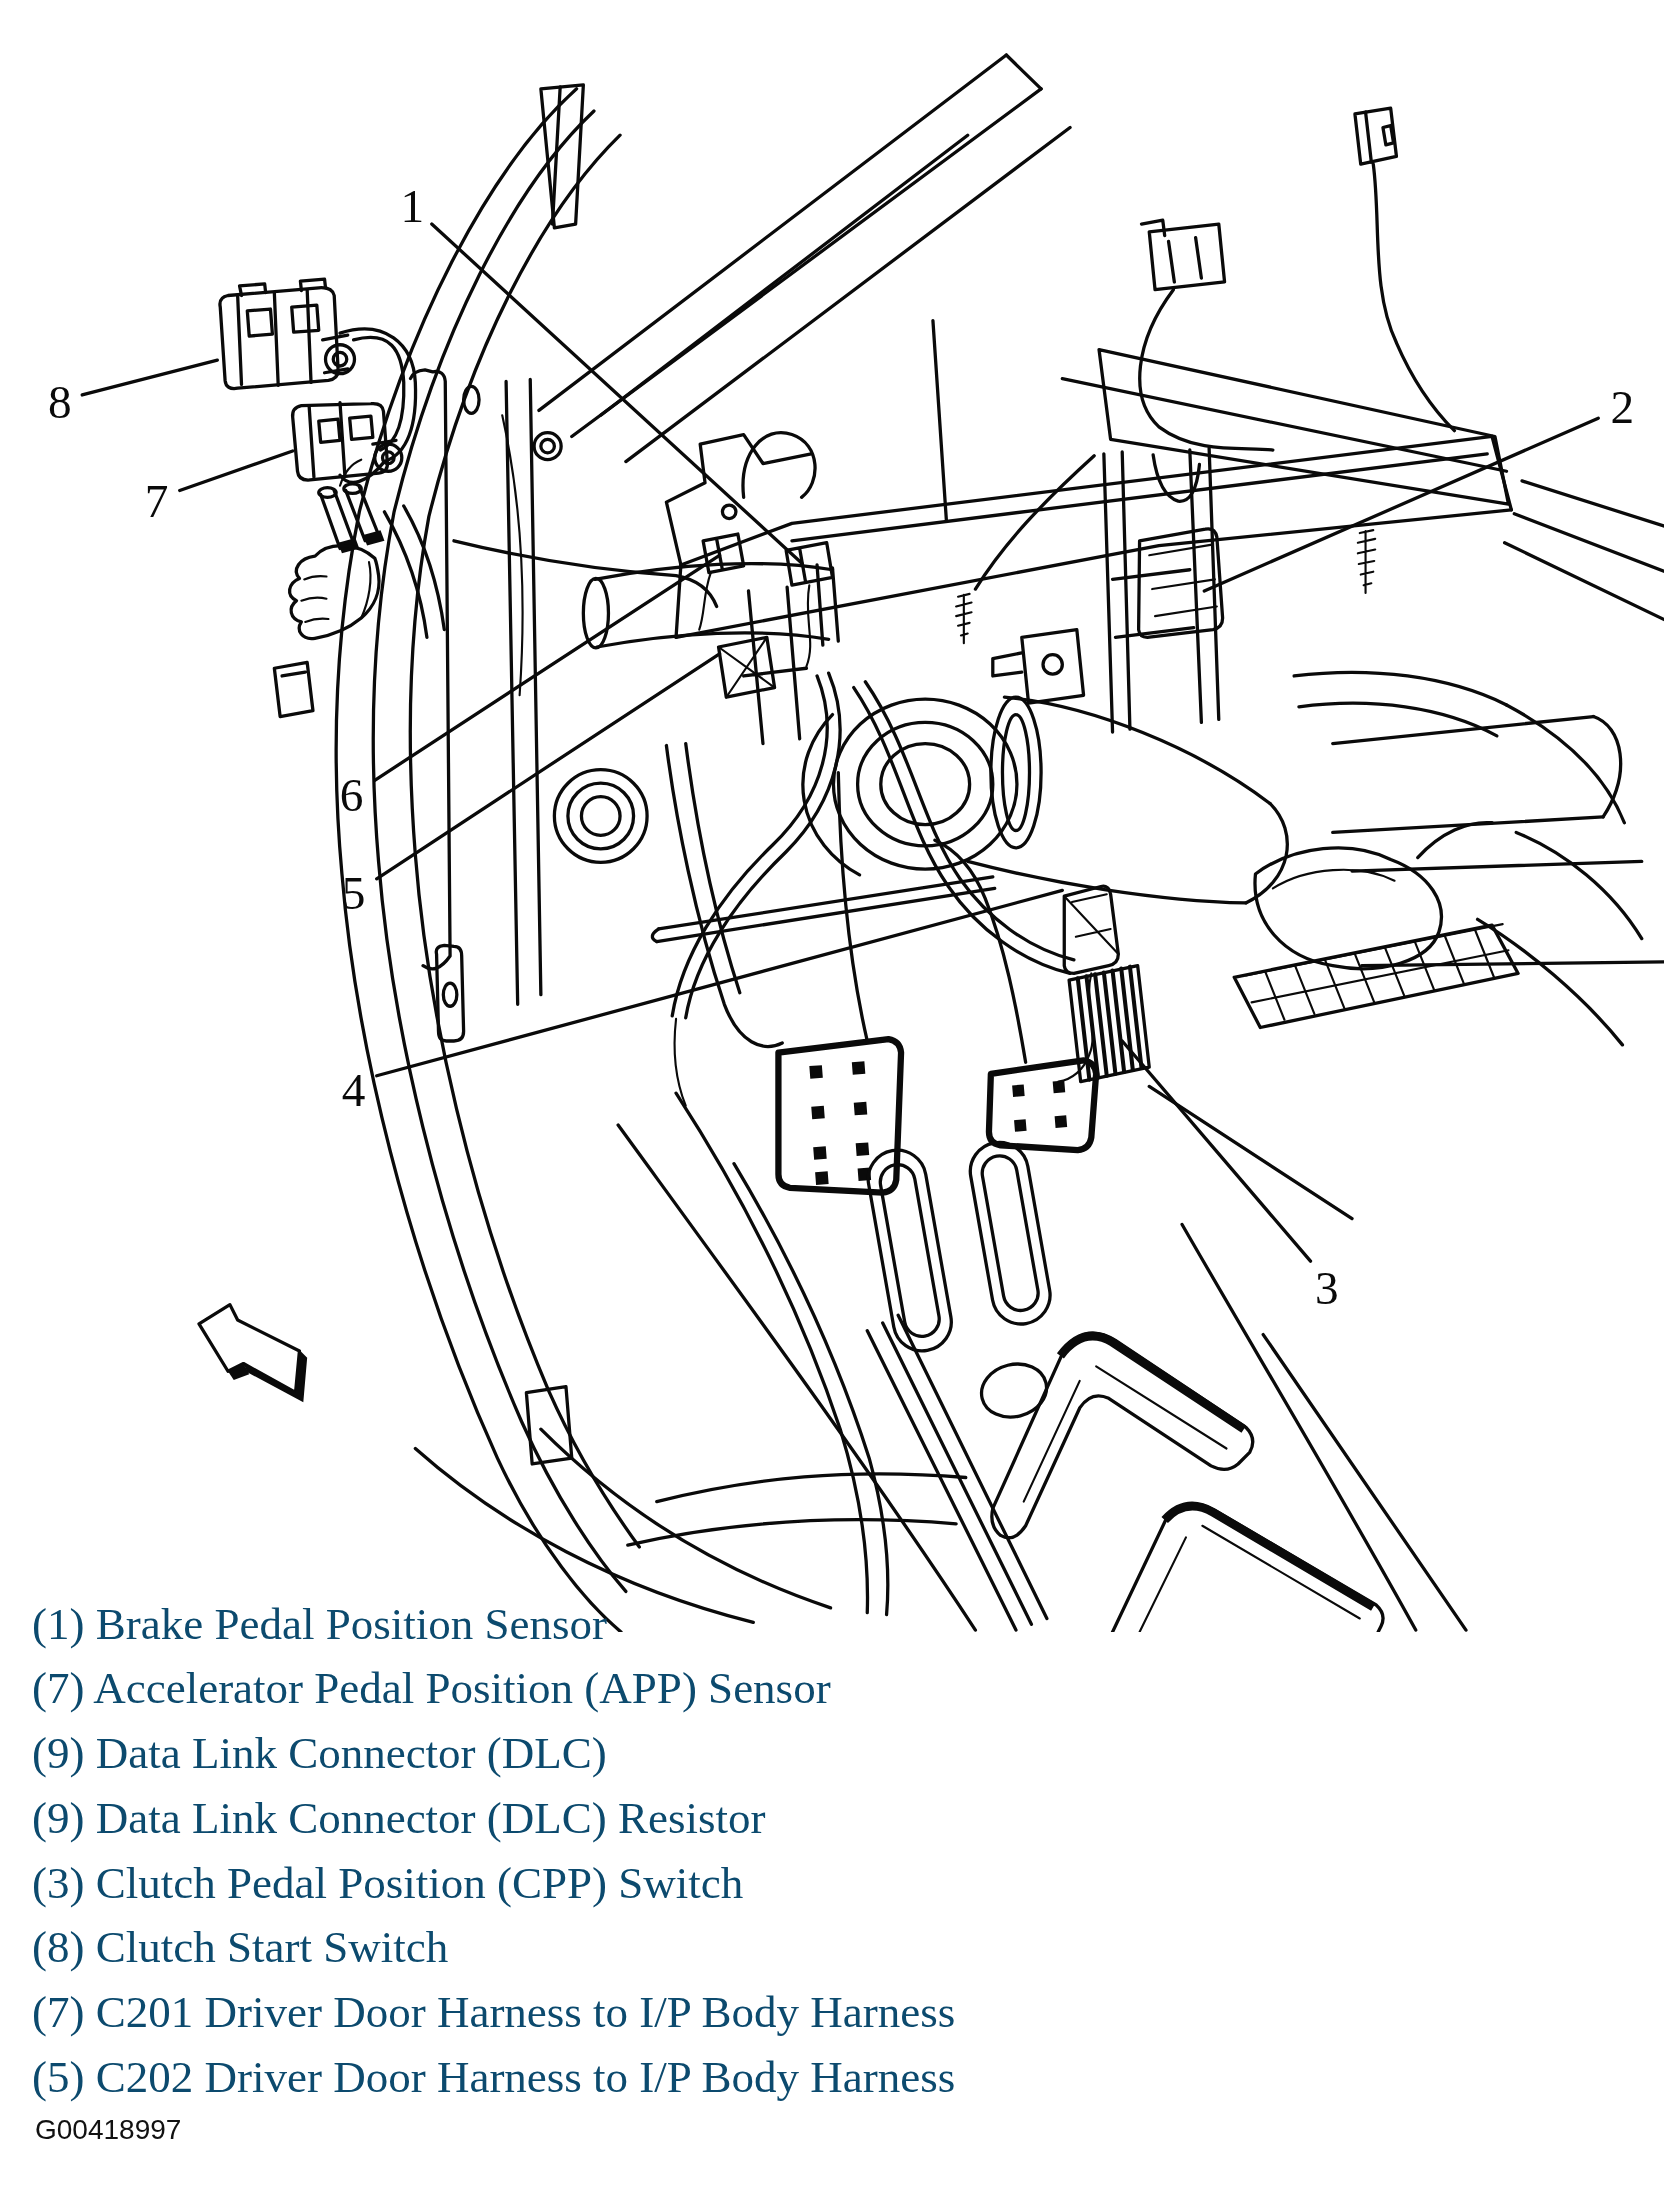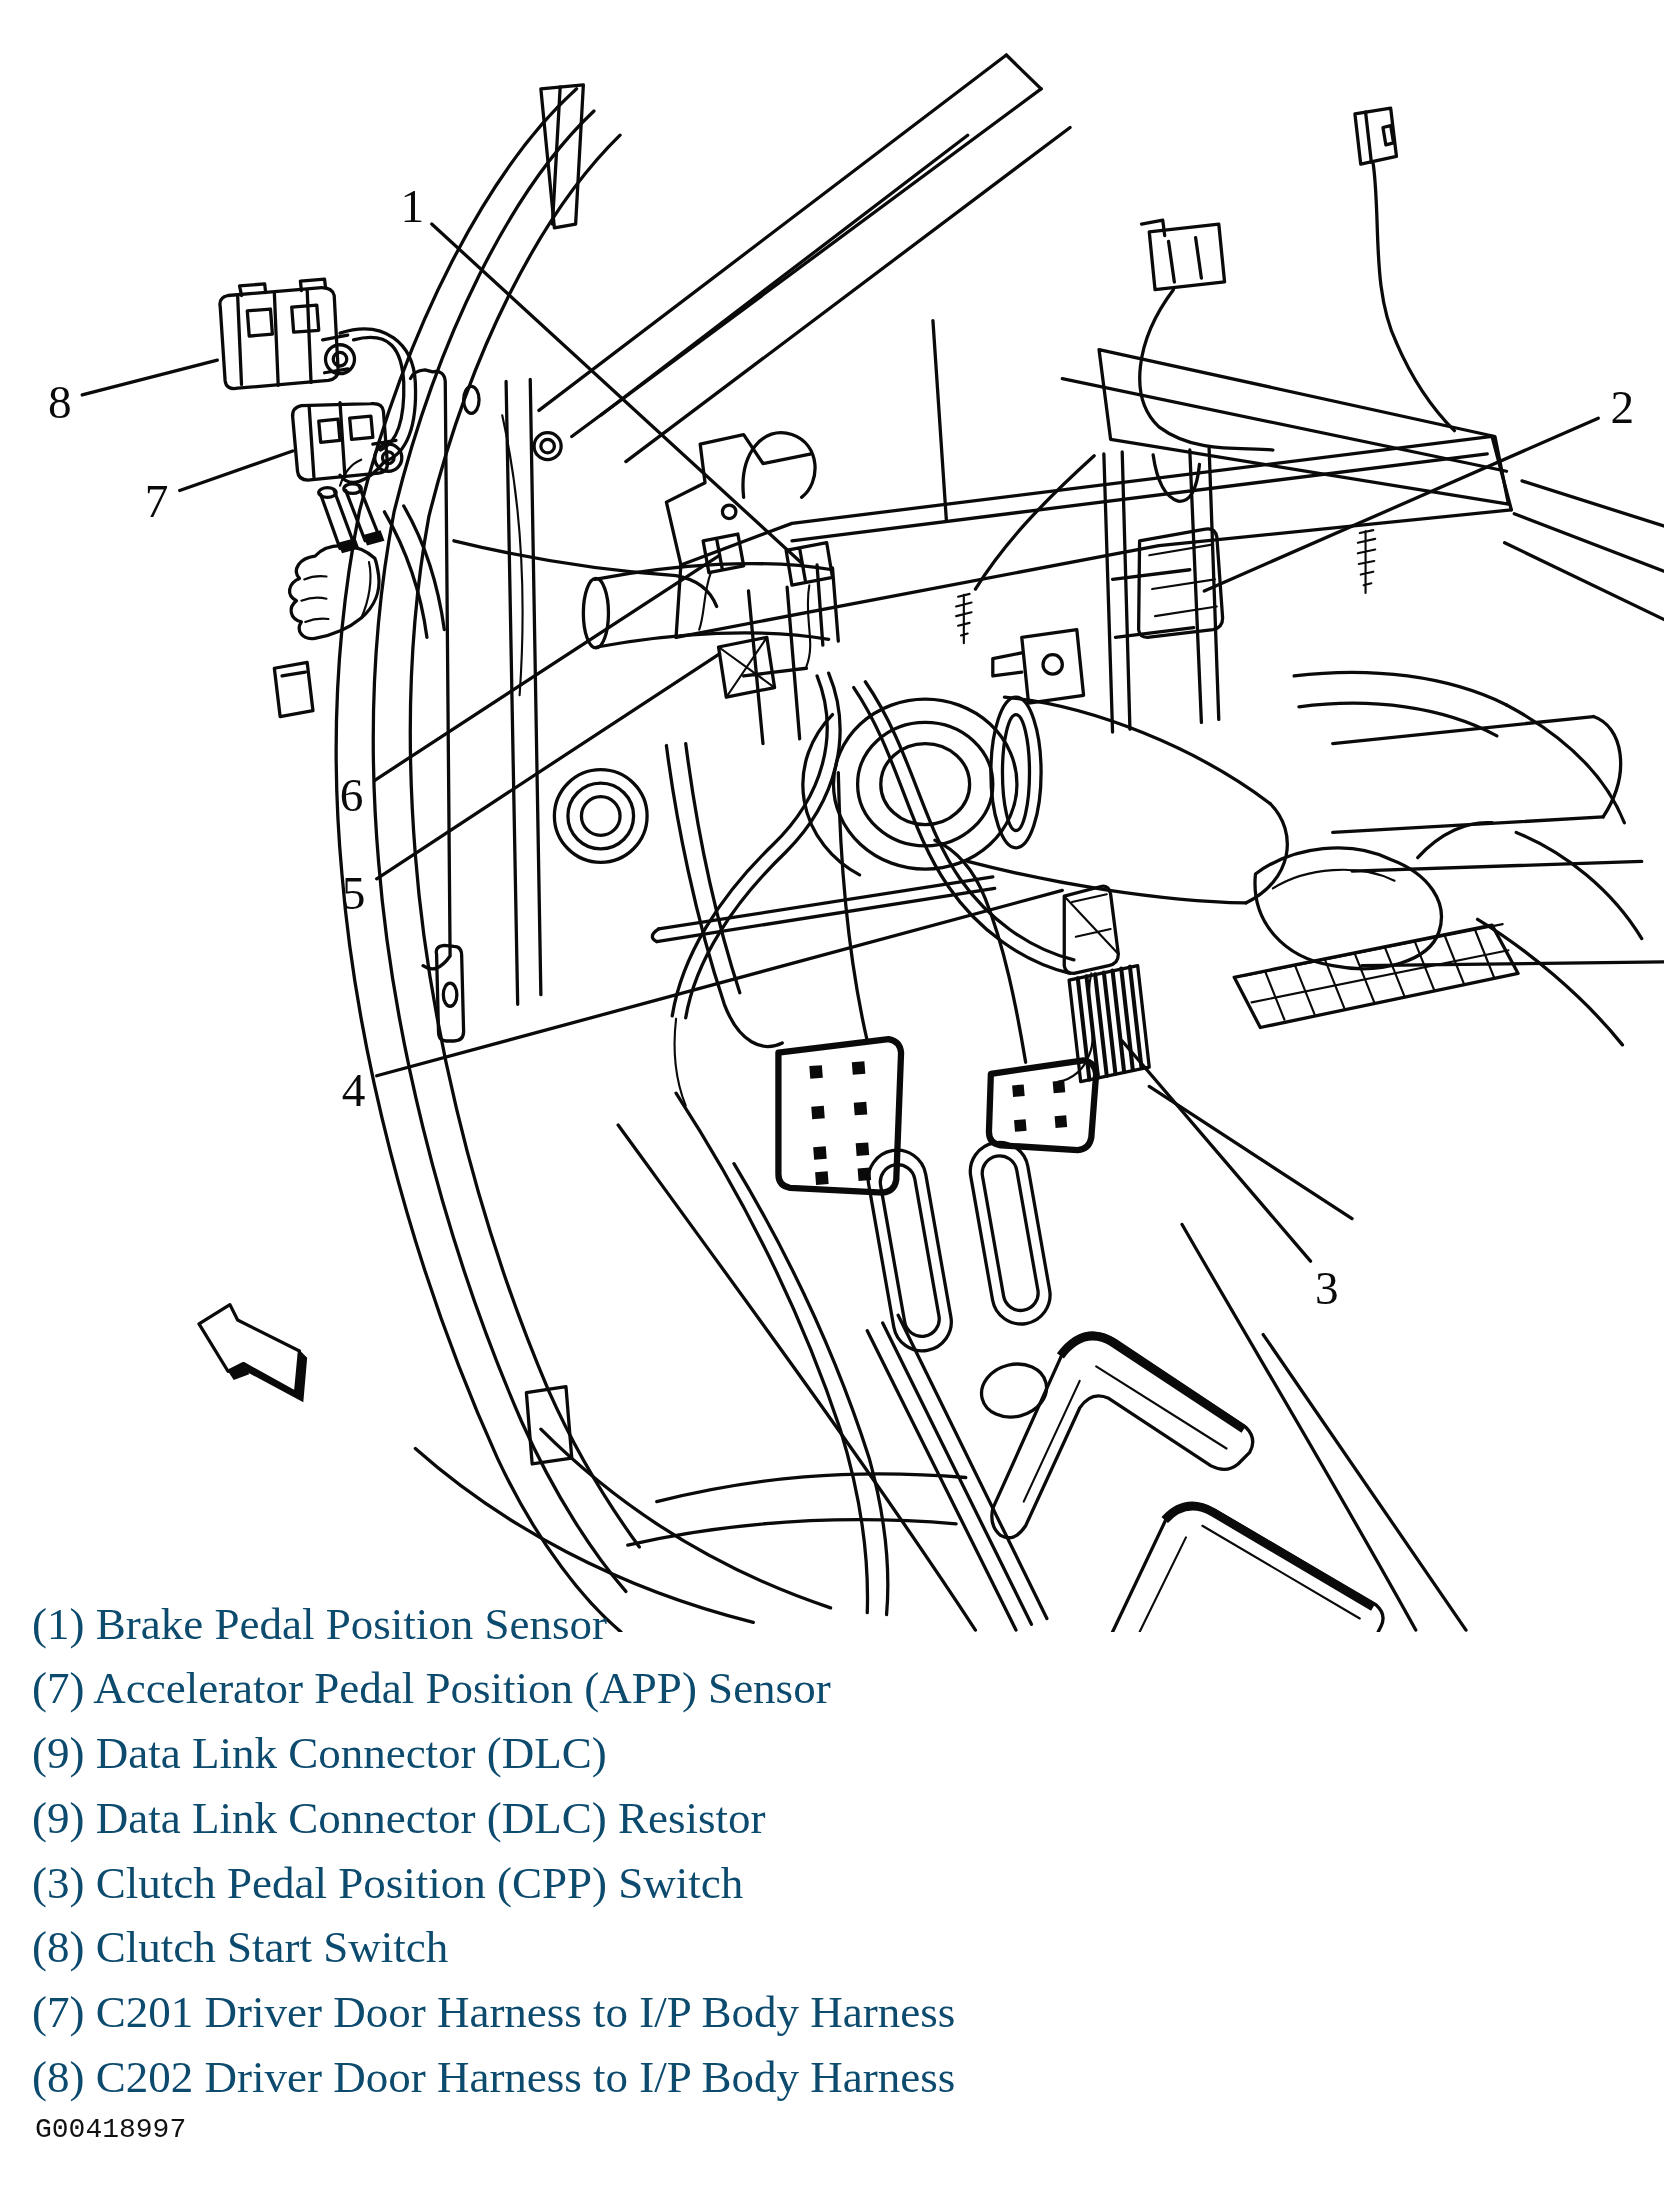--- a/index.html
+++ b/index.html
@@ -1,20 +1,20 @@
 <!DOCTYPE html>
 <html><head>
 <meta charset="utf-8">
 <style>
   html,body{margin:0;padding:0;background:#e8e8e8;}
   .page{position:relative;width:1665px;height:2209px;background:#ffffff;overflow:hidden;
         font-family:"Liberation Serif", serif;color:#0a0a0a;}
   .art{position:absolute;left:0;top:0;}
   .legend{position:absolute;left:32px;font-size:45px;line-height:1;white-space:nowrap;color:#0c4a6e;}
-  .fig-id{position:absolute;left:35px;top:2114px;font-family:Liberation Mono, monospace;
+  .fig-id{position:absolute;left:35px;top:2114px;font-family:Liberation Sans, sans-serif;
           font-size:28px;color:#111;}
   .callout-num{font-family:"Liberation Serif", serif;font-size:49px;fill:#0a0a0a;}
   svg .ln{fill:none;stroke:#0a0a0a;stroke-width:3.4;stroke-linecap:round;stroke-linejoin:round;}
   svg .thick{stroke-width:6.5;}
   svg .thin{stroke-width:2.2;}
   svg .blk{fill:#0a0a0a;stroke:none;}
   svg .band{fill:none;stroke:#0a0a0a;stroke-width:9;stroke-linecap:butt;}
   svg .hatch{fill:none;stroke:#0a0a0a;stroke-width:4.2;}
 </style>
 </head>
@@ -303,18 +303,18 @@
   </svg>
 
   <div>
     <div class="legend" style="top:1602px">(1) Brake Pedal Position Sensor</div>
     <div class="legend" style="top:1666px">(7) Accelerator Pedal Position (APP) Sensor</div>
     <div class="legend" style="top:1731px">(9) Data Link Connector (DLC)</div>
     <div class="legend" style="top:1796px">(9) Data Link Connector (DLC) Resistor</div>
     <div class="legend" style="top:1861px">(3) Clutch Pedal Position (CPP) Switch</div>
     <div class="legend" style="top:1925px">(8) Clutch Start Switch</div>
     <div class="legend" style="top:1990px">(7) C201 Driver Door Harness to I/P Body Harness</div>
-    <div class="legend" style="top:2055px">(8) C202 Driver Door Harness to I/P Body Harness</div>
+    <div class="legend" style="top:2055px">(5) C202 Driver Door Harness to I/P Body Harness</div>
   </div>
 
   <div class="fig-id">G00418997</div>
 </div>
 
 
 </body></html>

